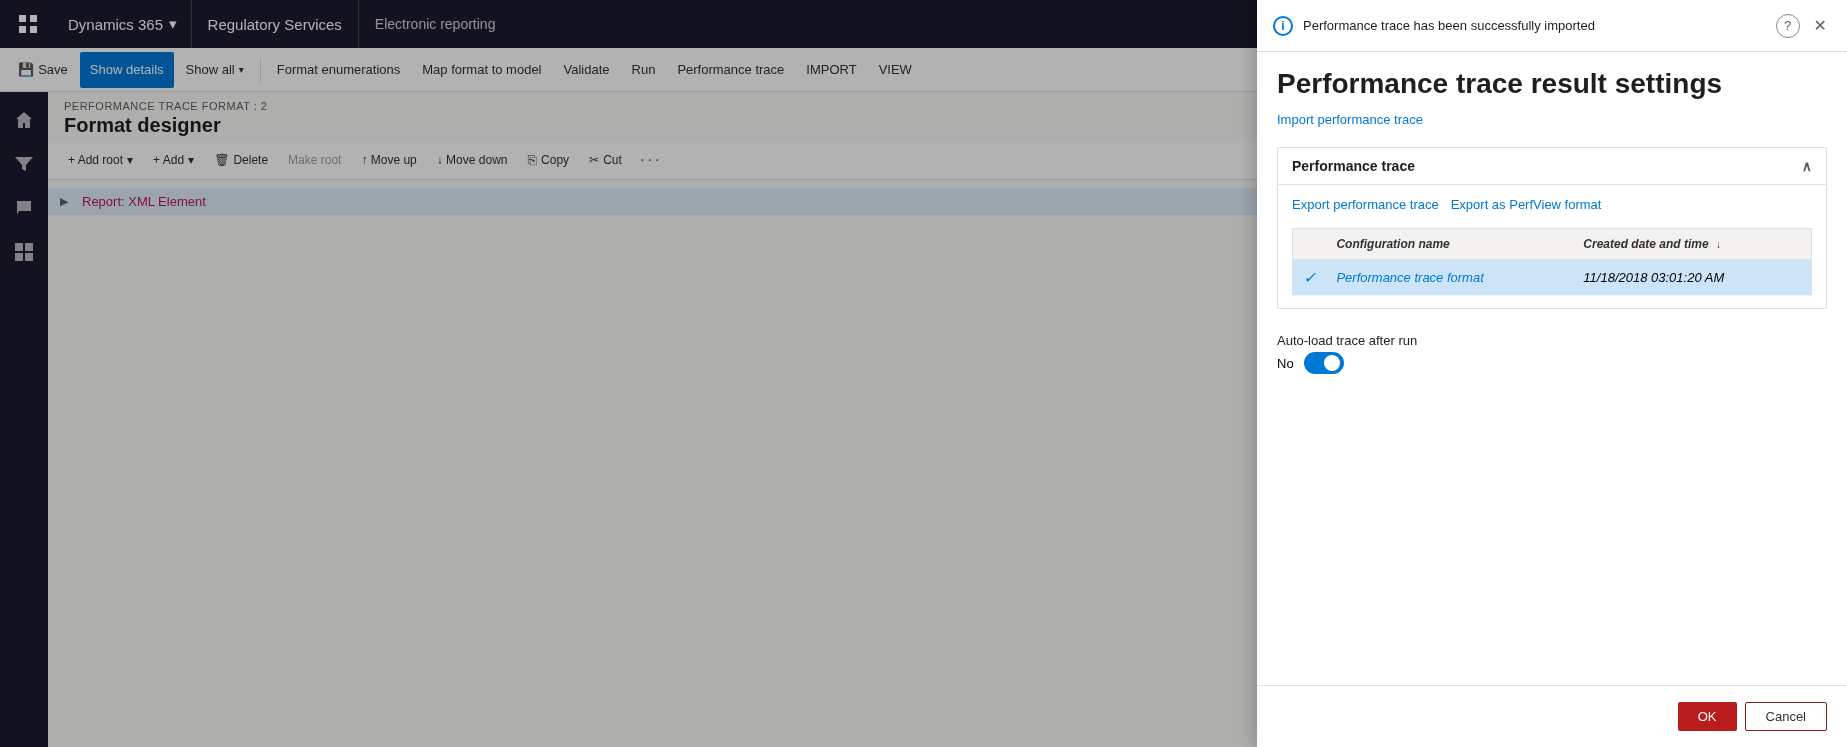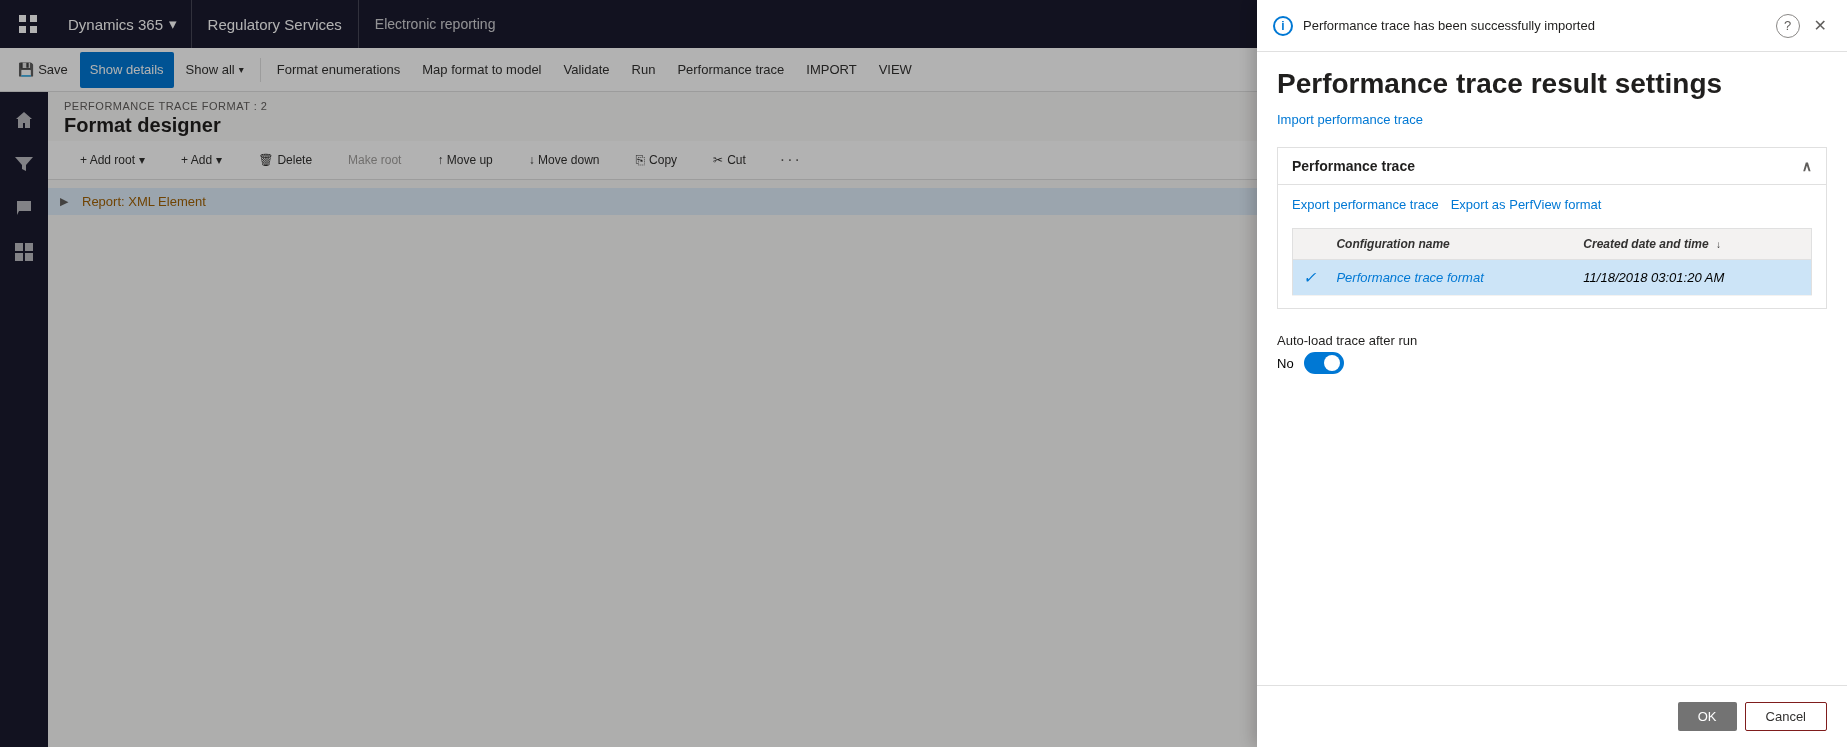--- a/index.html
+++ b/index.html
@@ -100,24 +100,24 @@
       font-size: 11px; color: #605e5c; text-transform: uppercase; letter-spacing: 0.5px;
     }
     .page-title {
       font-size: 20px; font-weight: 600; color: #201f1e; margin-top: 2px;
     }
 
     
     .toolbar {
       display: flex;
       align-items: center;
-      padding: 6px 24px;
+      padding: 6px 12px;
       background: white;
       border-bottom: 1px solid #e0e0e0;
-      gap: 20px;
+      gap: 4px;
     }
     .tool-btn {
       display: flex; align-items: center; gap: 4px;
       padding: 5px 8px;
       border: none; background: transparent; cursor: pointer;
       font-size: 12px; color: #323130; border-radius: 2px;
       white-space: nowrap;
     }
     .tool-btn.disabled { color: #a19f9d; cursor: default; }
     .format-tab, .mapping-tab {
@@ -145,21 +145,21 @@
     .tree-item {
       display: flex; align-items: center;
       padding: 6px 12px;
       cursor: pointer;
       background: #deecf9;
     }
     .tree-expand {
       width: 16px; margin-right: 6px;
       color: #605e5c; font-size: 11px; cursor: pointer;
     }
-    .tree-label { font-size: 13px; color: #a16207; }
+    .tree-label { font-size: 13px; color: #be185d; }
 
     
     .properties-panel {
       width: 120px;
       background: white;
       border-left: 1px solid #e0e0e0;
       padding: 12px;
       overflow: auto;
     }
     .prop-label { font-size: 11px; color: #605e5c; margin-bottom: 4px; }
@@ -287,21 +287,21 @@
       background: white; position: absolute; right: 2px;
     }
     .modal-footer {
       margin-top: auto;
       padding: 16px 20px;
       display: flex; justify-content: flex-end; gap: 8px;
       border-top: 1px solid #e0e0e0;
     }
     .btn-ok {
       padding: 6px 20px;
-      background: #737373; color: white; border: none;
+      background: #b91c1c; color: white; border: none;
       font-size: 13px; cursor: pointer; border-radius: 2px;
     }
     .btn-cancel {
       padding: 6px 20px;
       background: white; color: #323130;
       border: 1px solid #7f1d1d;
       font-size: 13px; cursor: pointer; border-radius: 2px;
     }
     .chevron-up { font-size: 14px; color: #605e5c; }
     .help-icon {

